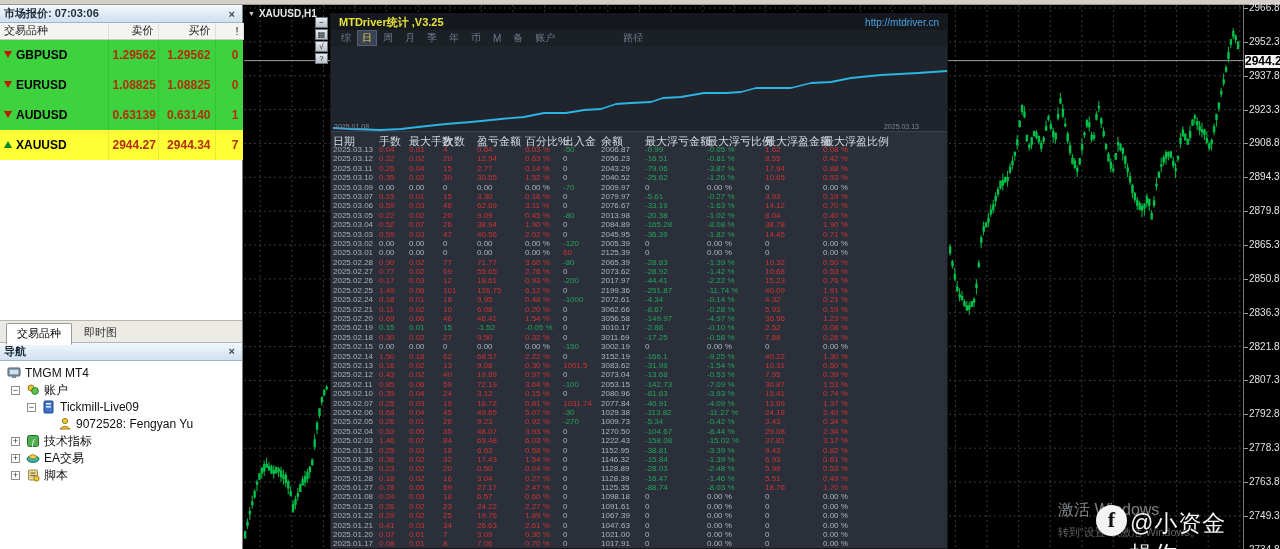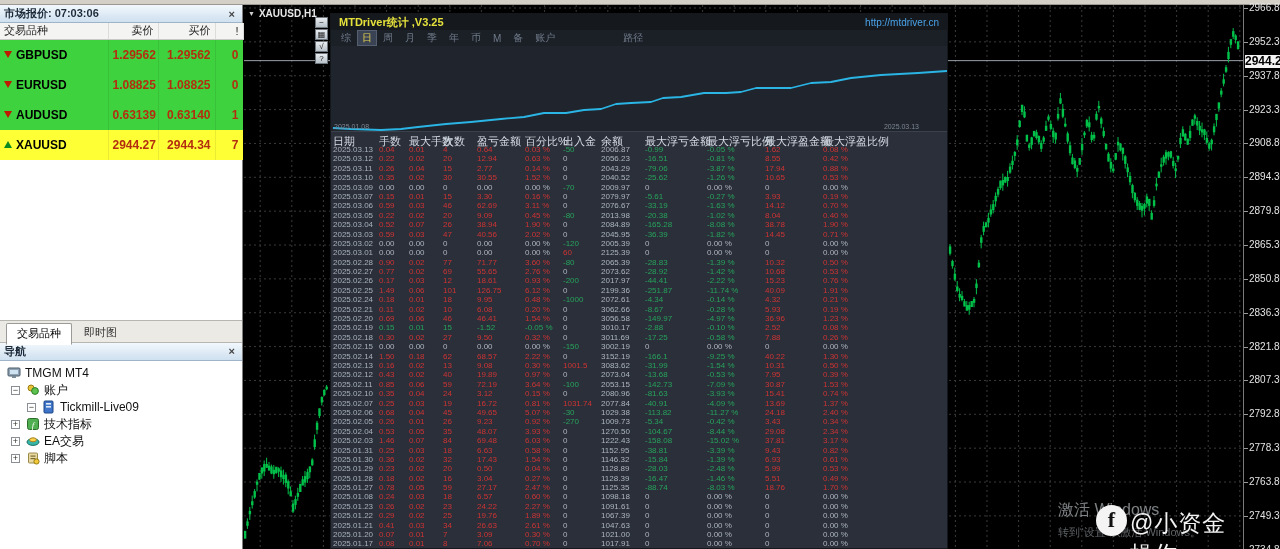--- a/index.html
+++ b/index.html
@@ -180,20 +180,27 @@
           <span class="tree-label" style="left: 42px;">账户</span>
         </div>
         <div class="tree-item">
           <span class="expand-box" style="left: 25px;">−</span>
           <span class="tree-icon" style="left: 40px;"><svg width="14" height="14">
               <rect x="2" y="1" width="9" height="12" rx="1" fill="#3f74c9" stroke="#1d4586"></rect>
               <rect x="4" y="3" width="5" height="1.6" fill="#dce9fb"></rect>
               <rect x="4" y="6" width="5" height="1.6" fill="#dce9fb"></rect>
             </svg></span>
           <span class="tree-label" style="left: 58px;">Tickmill-Live09</span>
+        </div>
+        <div class="tree-item">
+          <span class="tree-icon" style="left: 56px;"><svg width="14" height="14">
+              <circle cx="7" cy="4" r="2.6" fill="#f0c838" stroke="#9a7d12"></circle>
+              <path d="M2 12 Q7 6.5 12 12 Z" fill="#f0c838" stroke="#9a7d12"></path>
+            </svg></span>
+          <span class="tree-label" style="left: 74px;">9072528: Fengyan Yu</span>
         </div>
         <div class="tree-item">
           <span class="expand-box" style="left: 9px;">+</span>
           <span class="tree-icon" style="left: 24px;"><svg width="14" height="14">
               <rect x="1.5" y="1.5" width="11" height="11" rx="2" fill="#4fae4f" stroke="#2b6e2b"></rect>
               <text x="7" y="10.5" font-size="9" fill="#fff" text-anchor="middle" font-family="serif" font-style="italic">f</text>
             </svg></span>
           <span class="tree-label" style="left: 42px;">技术指标</span>
         </div>
         <div class="tree-item">

